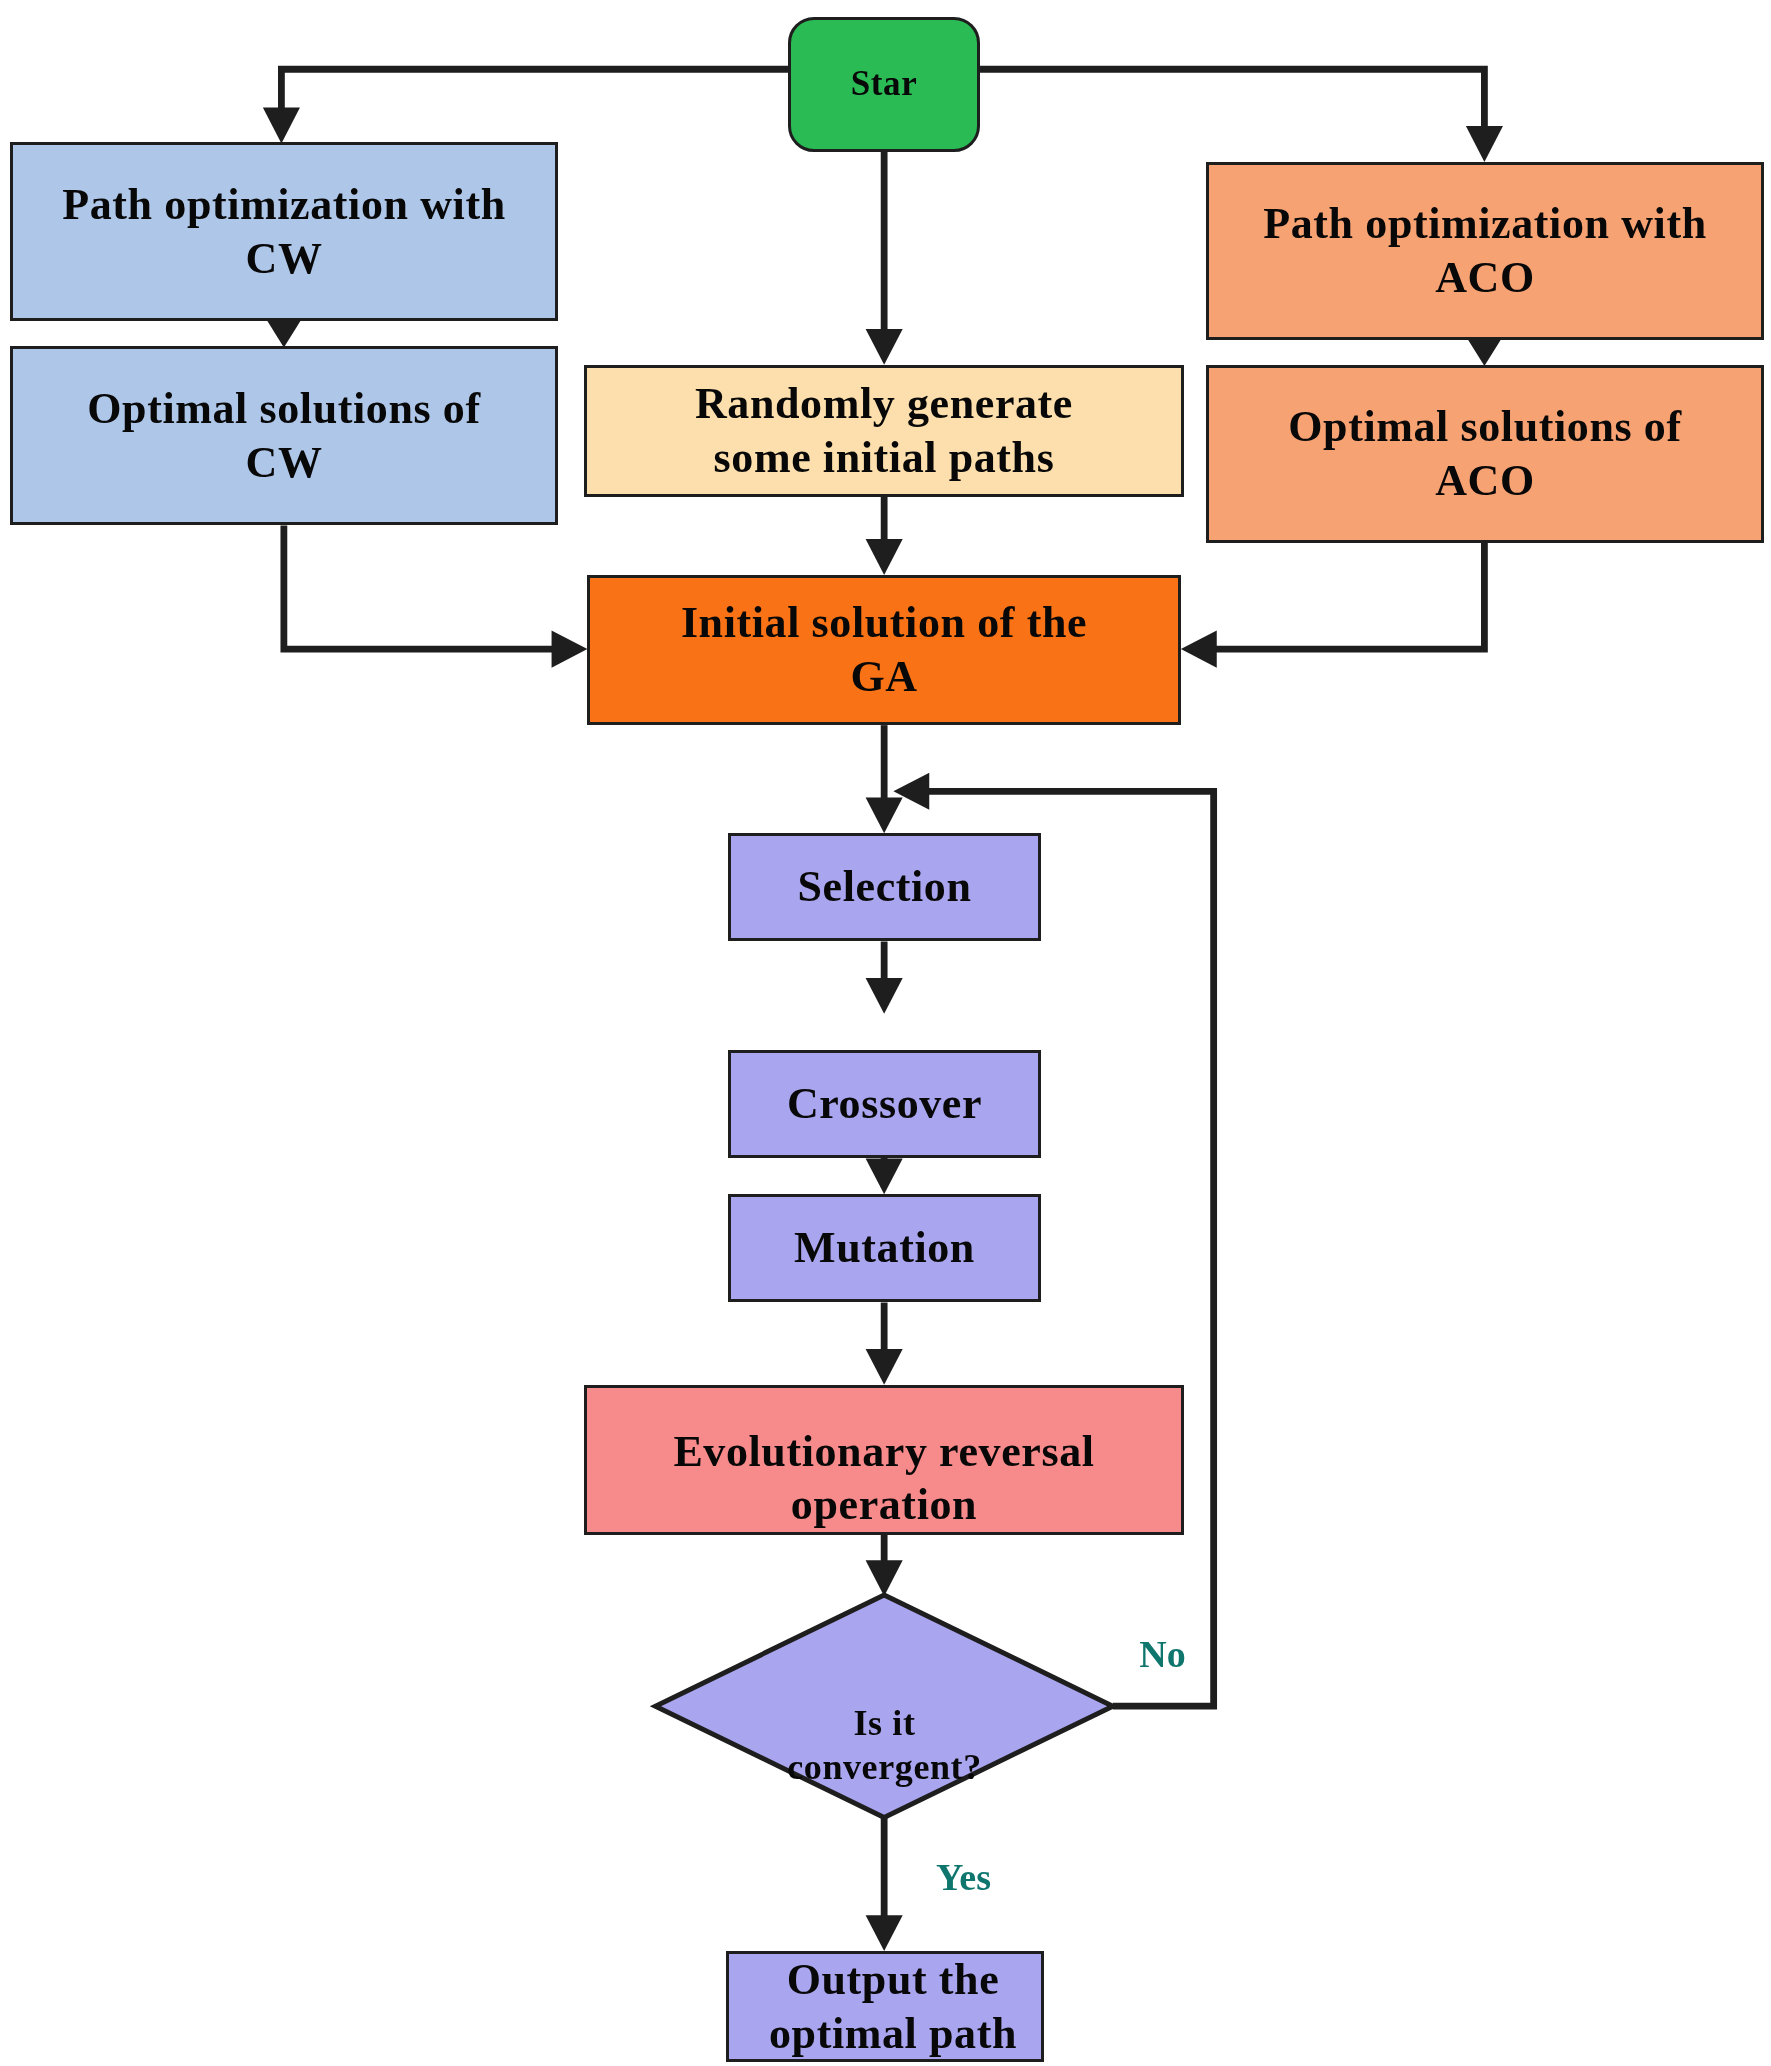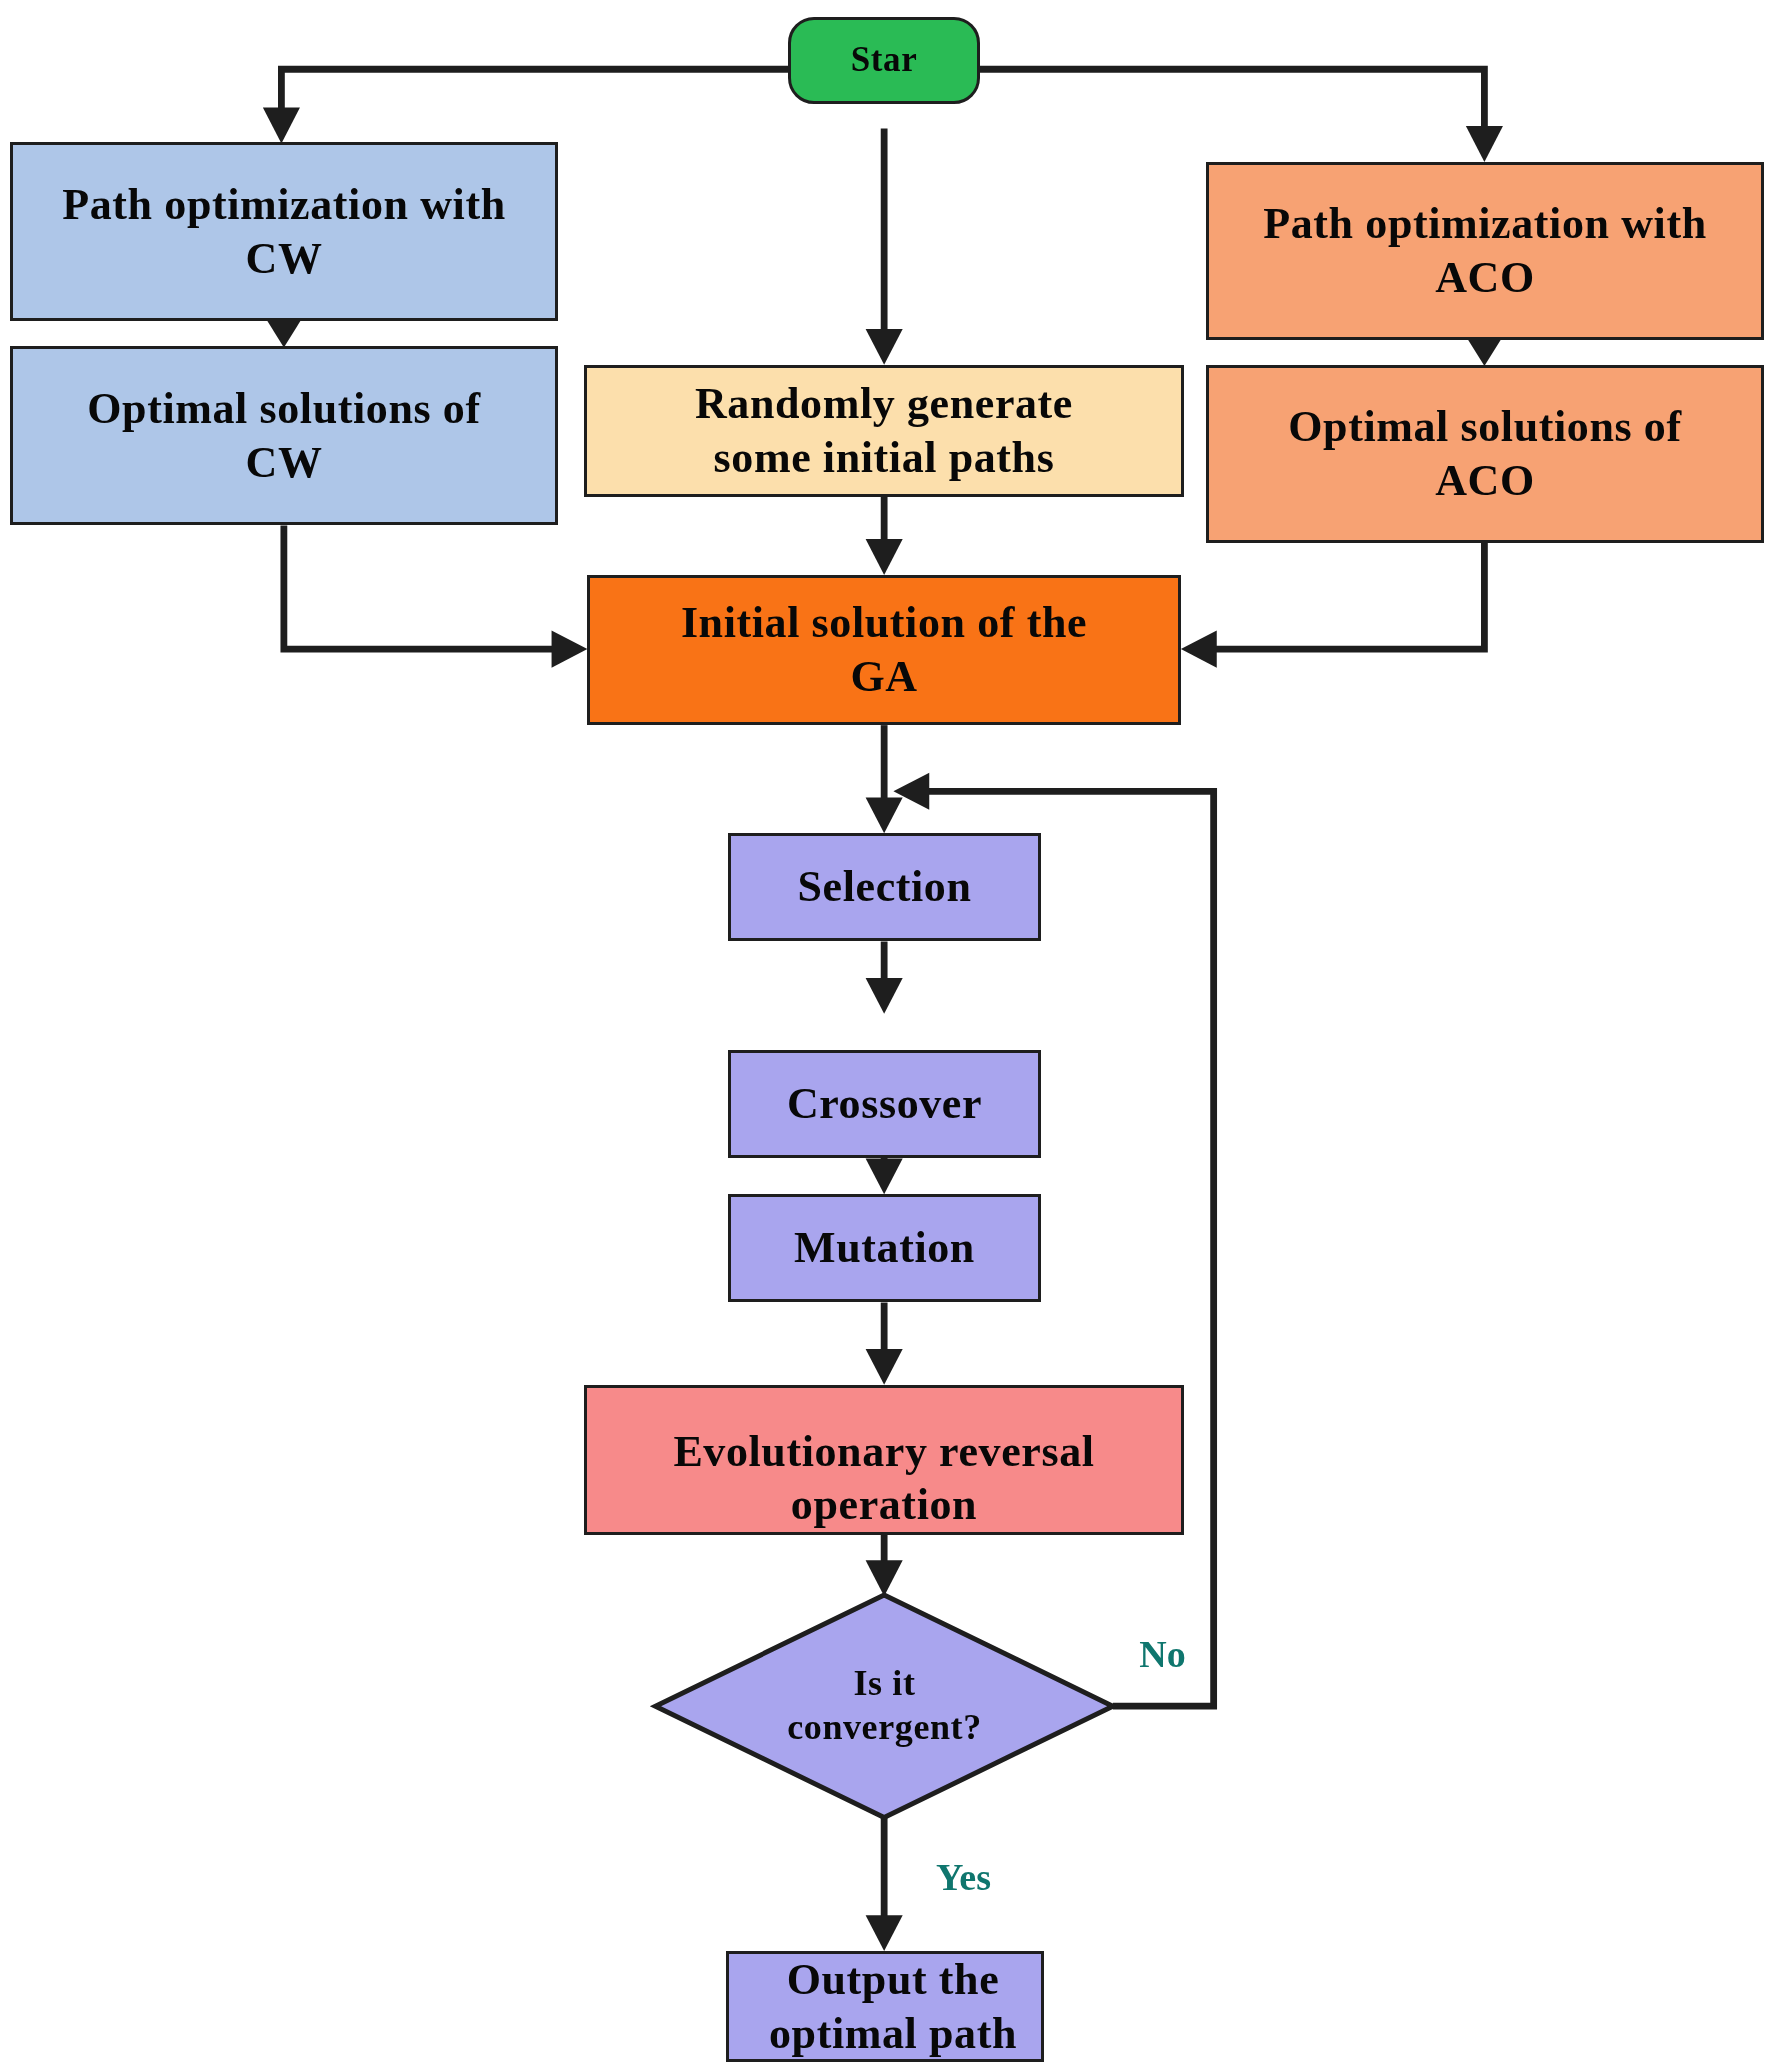--- a/index.html
+++ b/index.html
@@ -53,33 +53,33 @@
   }
   .edge-label {
     position:absolute;
     font-weight:bold;
     font-size:38px;
     color:#0f766e;
     z-index:2;
     text-align:center;
   }
   
-  .n-start     { left:788px; top:17.3px;   width:192px; height:87px; }
+  .n-start     { left:788px; top:17.3px;   width:192px; height:135px; }
   .n-cw-opt    { left:10px;   top:142px;  width:548px; height:179px; }
   .n-cw-sol    { left:10px;   top:346px;  width:548px; height:179px; }
   .n-aco-opt   { left:1206px; top:162px;  width:558px; height:178px; }
   .n-aco-sol   { left:1206px; top:365px;  width:558px; height:178px; }
   .n-random    { left:584px;  top:365px;  width:600px; height:132px; }
   .n-ga        { left:587px;  top:575px;  width:594px; height:150px; }
   .n-selection { left:728px; top:833px; width:313px; height:108px; }
   .n-crossover { left:728px; top:1014px; width:313px; height:108px; }
   .n-mutation  { left:728px; top:1194px; width:313px; height:108px; }
   .n-reversal  { left:584px;  top:1385px; width:600px; height:150px; }
   .n-output    { left:726px; top:1951px; width:318px; height:111px;padding-left:16px; }
-  .l-decision  { left:699px; top:1632px; width:371px; height:148px; }
+  .l-decision  { left:699px; top:1672px; width:371px; height:148px; }
   .l-no        { left:1110px; top:1632px; width:105px; height:59px; }
   .l-yes       { left:908px; top:1855px; width:111px; height:59px; }
 </style>
 </head>
 <body>
 
 <div class="stage">
 
   <svg class="edges" viewBox="0 0 2866 3342" xmlns="http://www.w3.org/2000/svg">
 

